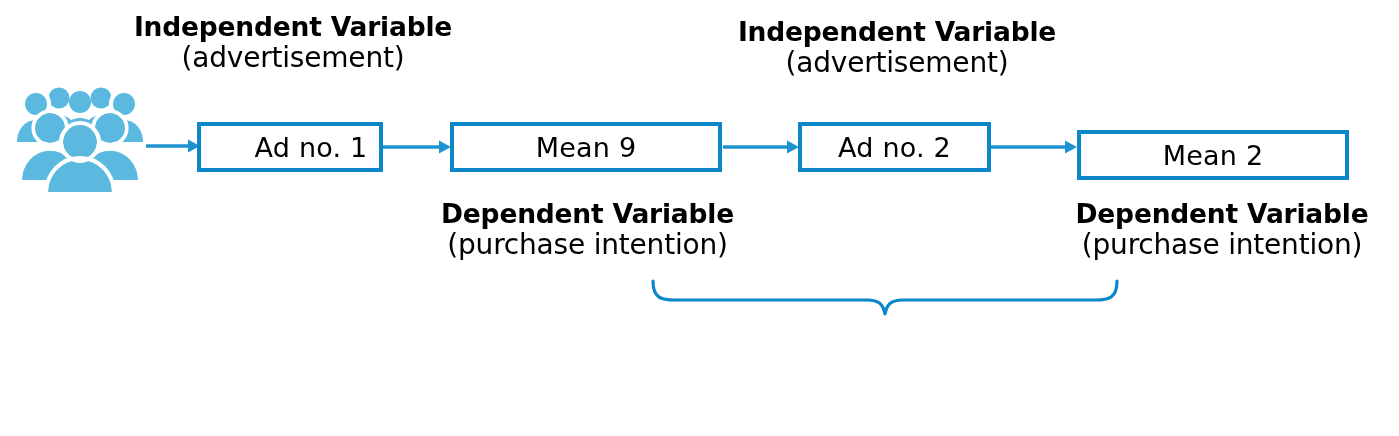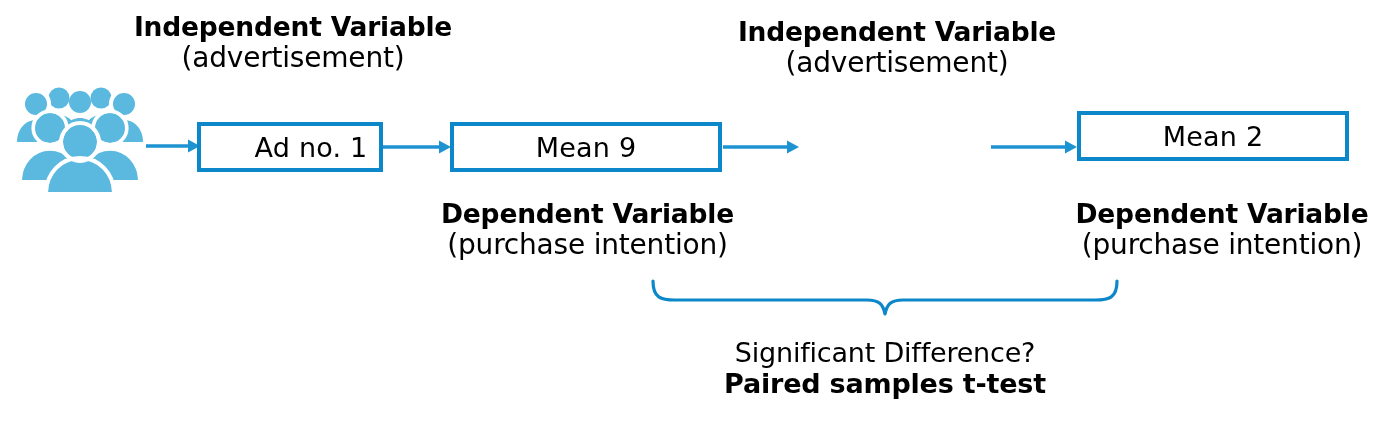--- a/index.html
+++ b/index.html
@@ -177,29 +177,32 @@
     <span class="box-text">Mean 9</span>
   </div>
 
   <div class="connector" style="left:723px; top:135px; width:78px; height:24px;">
     <svg width="78" height="24" viewBox="0 0 78 24" xmlns="http://www.w3.org/2000/svg">
       <line x1="0" y1="12" x2="66" y2="12" stroke="#1E93D1" stroke-width="3.4"></line>
       <polygon points="64,5.5 76,12 64,18.5" fill="#1E93D1"></polygon>
     </svg>
   </div>
 
+  <div class="proc-box" style="left:798px; top:122px; width:193px; height:50px;">
+    <span class="box-text">Ad no. 2</span>
+  </div>
 
   <div class="connector" style="left:991px; top:135px; width:88px; height:24px;">
     <svg width="88" height="24" viewBox="0 0 88 24" xmlns="http://www.w3.org/2000/svg">
       <line x1="0" y1="12" x2="76" y2="12" stroke="#1E93D1" stroke-width="3.4"></line>
       <polygon points="74,5.5 86,12 74,18.5" fill="#1E93D1"></polygon>
     </svg>
   </div>
 
-  <div class="proc-box" style="left:1077px; top:111px; width:272px; height:50px;">
+  <div class="proc-box" style="left:1077px; top:130px; width:272px; height:50px;">
     <span class="box-text">Mean 2</span>
   </div>
 
   <div class="label-block" style="left:415px; top:199px; width:345px;">
     <span class="lbl-title">Dependent Variable</span>
     <span class="lbl-sub">(purchase intention)</span>
   </div>
 
   <div class="label-block" style="left:1048px; top:199px; width:348px;">
     <span class="lbl-title">Dependent Variable</span>
@@ -211,18 +214,14 @@
       <path d="M8 5
                C 8 22, 16 24, 30 24
                L 222 24
                C 234 24, 238 28, 240 38
                C 242 28, 246 24, 258 24
                L 450 24
                C 464 24, 472 22, 472 5" fill="none" stroke="#0C87C9" stroke-width="3.2" stroke-linecap="round" stroke-linejoin="round"></path>
     </svg>
   </div>
 
-  <div class="conclusion" style="left:645px; top:338px; width:480px;">
-    <span class="concl-q">Significant Difference?</span>
-    <span class="concl-test">Paired samples t-test</span>
-  </div>
 
 </div>
 
 </body></html>

